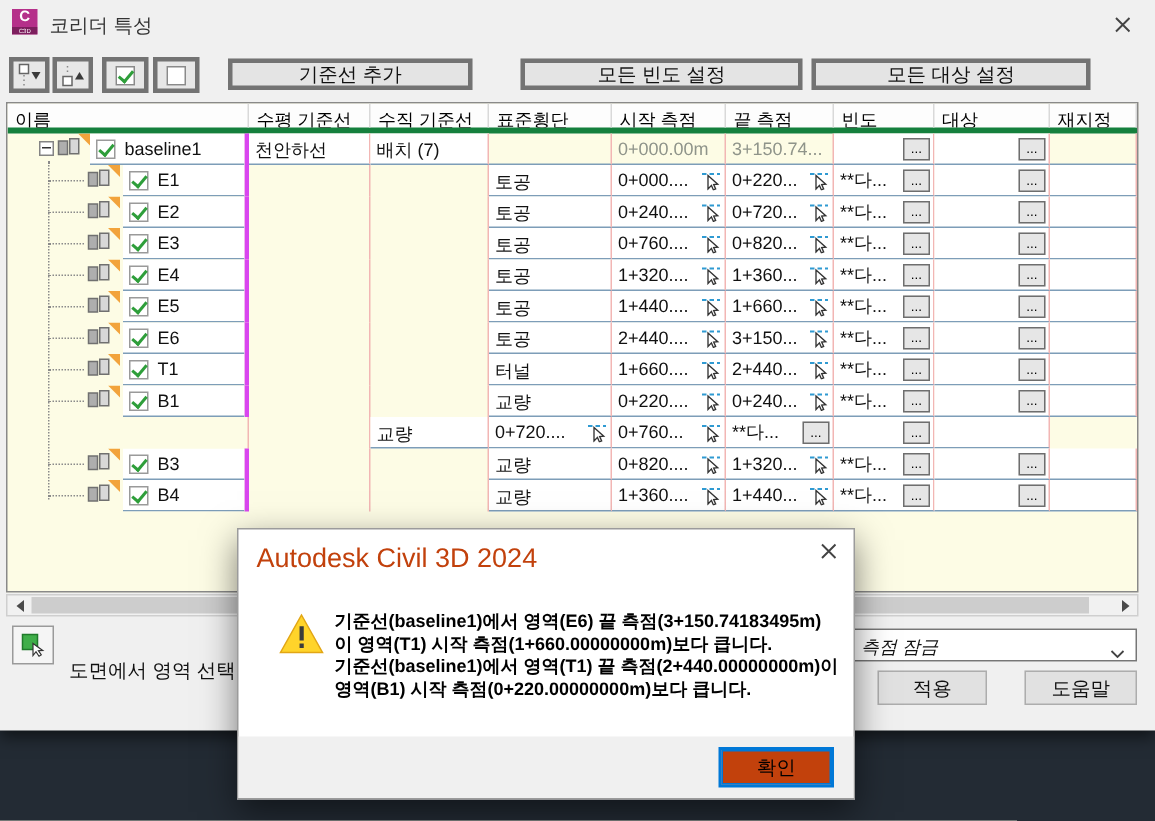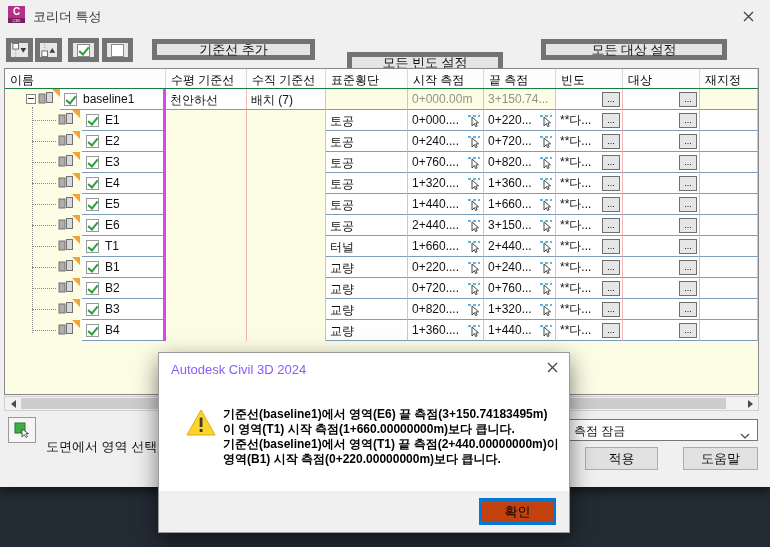--- a/index.html
+++ b/index.html
@@ -11,37 +11,37 @@
   .dlg { position:absolute; left:0; top:0; width:770px; height:487px; background:#f0f0f0;
          box-shadow:0 4px 10px rgba(0,0,0,.55); font-size:12px; color:#111; }
   .titlebar { position:absolute; left:0; top:0; right:0; height:30px; }
   .appicon { position:absolute; left:8px; top:6px; width:17px; height:17px; background:#b5308a; overflow:hidden; }
   .appicon .big { position:absolute; left:0; right:0; top:0px; text-align:center; color:#fff; font-weight:bold; font-size:10px; line-height:12px; }
   .appicon .sub { position:absolute; left:0; right:0; bottom:0; height:5px; background:#7d1f5e; color:#fff; font-size:4px; line-height:5px; text-align:center; }
   .dlg-title { position:absolute; left:33px; top:8px; font-size:13px; color:#333; }
   .x-btn { position:absolute; right:10px; top:7px; width:24px; height:18px; display:flex; align-items:center; justify-content:center; }
 
   
-  .tbtn { position:absolute; background:#e7e7e7; border:5px solid #737373; display:flex; align-items:center; justify-content:center; }
+  .tbtn { position:absolute; background:#e7e7e7; border:3px solid #737373; display:flex; align-items:center; justify-content:center; }
   .tbtn.sm1 { left:6px;  top:38px; width:27px; height:24px; }
   .tbtn.sm2 { left:35px; top:38px; width:27px; height:24px; }
   .tbtn.sm3 { left:68px; top:38px; width:31px; height:24px; }
   .tbtn.sm4 { left:102px;top:38px; width:31px; height:24px; }
   .tbtn.big { font-size:13px; background:#e4e4e4; }
   .tbtn.b1 { left:152px; top:39px; width:163px; height:21px; }
-  .tbtn.b2 { left:347px; top:52px; width:156px; height:21px; }
+  .tbtn.b2 { left:347px; top:39px; width:188px; height:21px; }
   .tbtn.b3 { left:541px; top:39px; width:186px; height:21px; }
   .mini-cb { width:13px; height:13px; background:#fff; border:1px solid #8a8a8a; position:relative; }
   .mini-cb.on::after { content:""; position:absolute; left:3px; top:0px; width:4px; height:8px;
         border-right:2px solid #2e9e3a; border-bottom:2px solid #2e9e3a; transform:rotate(40deg); }
 
   
   .table { position:absolute; left:4px; top:68px; width:755px; height:327px; border:1px solid #898989; background:#fdfce5; overflow:hidden; }
   .thead, .row { display:grid; grid-template-columns:161px 81px 79px 82px 76px 72px 67px 77px 58px; }
-  .thead { height:20px; background:#fdfdfd; border-bottom:1px solid #15803d; }
+  .thead { height:20px; background:#fdfdfd; border-bottom:4px solid #15803d; }
   .th { border-right:1px solid #d9d9d9; padding:3px 5px; font-size:12px; white-space:nowrap; overflow:hidden; color:#000; }
   .tbody { position:relative; height:305px; }
   .row { height:21px; }
   .c { position:relative; border-right:1px solid #f2b6b4; overflow:hidden; white-space:nowrap; font-size:12px; padding:3px 4px; }
   .c.w { background:#fff; border-bottom:1px solid #7d9db8; }
   .c.yb { border-bottom:1px solid #7d9db8; }
   .dim { color:#8f948a; }
   .c.name { padding:0; border-right:3px solid #d946ef; }
   .nameval { position:absolute; top:0; bottom:0; right:0; background:#fff; border-bottom:1px solid #7d9db8;
              display:flex; align-items:center; gap:6px; padding-left:4px; }
@@ -69,31 +69,31 @@
   .harrow.l { left:1px; } .harrow.r { right:1px; }
   .tri-l { width:0;height:0;border-top:4px solid transparent;border-bottom:4px solid transparent;border-right:5px solid #4a4a4a; }
   .tri-r { width:0;height:0;border-top:4px solid transparent;border-bottom:4px solid transparent;border-left:5px solid #4a4a4a; }
   .hthumb { position:absolute; left:16px; top:1px; height:11px; width:705px; background:#cdcdcd; }
 
   
   .selbtn { position:absolute; left:8px; top:417px; width:28px; height:26px; background:#f5f5f5; border:1px solid #9a9a9a;
             display:flex; align-items:center; justify-content:center; }
   .sel-label { position:absolute; left:46px; top:423px; font-size:13px; color:#111;margin-top:15px; }
   .combo { position:absolute; left:567px; top:419px; width:191px; height:22px; background:#fff; border:1px solid #767676;
-           font-size:12px; padding:3px 22px 3px 6px; overflow:hidden; white-space:nowrap; }
+           font-size:12px; padding:3px 22px 3px 6px; overflow:hidden; white-space:nowrap;font-style:italic; }
   .combo .chev { position:absolute; right:7px; top:8px; }
   .pbtn { position:absolute; background:#e1e1e1; border:1px solid #adadad; font-size:13px;
           display:flex; align-items:center; justify-content:center; }
   .pbtn.apply { left:585px; top:447px; width:73px; height:23px; }
   .pbtn.help  { left:683px; top:447px; width:75px; height:23px; }
 
   
   .modal { position:absolute; left:158px; top:352px; width:412px; height:181px; background:#fff;
            border:1px solid #9b9b9b; box-shadow:0 8px 22px rgba(0,0,0,.5); font-size:12px; }
-  .m-title { position:absolute; left:12px; top:9px; font-size:13px; color:#8b5cf6; }
+  .m-title { position:absolute; left:12px; top:9px; font-size:18px; color:#c2410c; }
   .m-x { position:absolute; right:0; top:0; width:34px; height:28px; display:flex; align-items:center; justify-content:center; }
   .warn { position:absolute; left:27px; top:56px; }
   .m-msg { position:absolute; left:64px; top:54px; width:336px; line-height:15px; color:#000; word-break:break-all;font-weight:bold; }
   .m-footer { position:absolute; left:0; right:0; bottom:0; height:41px; background:#f0f0f0; }
   .okbtn { position:absolute; left:322px; top:9px; width:73px; height:23px; background:#c2410c;
            border:1px solid #0078d7; outline:2px solid #0078d7; outline-offset:0; font-size:13px;
            display:flex; align-items:center; justify-content:center; }
 </style>
 </head>
 <body>
@@ -484,32 +484,20 @@
   <div class="c w frq">
               <span class="txt">**다...</span>
               <button class="dots">...</button>
             </div>
   <div class="c w endr">
               <button class="dots">...</button>
             </div>
   <div class="c w"></div>
 </div>
           <div class="row">
-  <div class="c name">
-    <span class="stub"></span>
-    <span class="icon-wrap rg">
-  <svg width="16" height="14" viewBox="0 0 16 14">
-    <rect x="1" y="3" width="6" height="9" fill="#aeaeae" stroke="#707070"></rect>
-    <rect x="8.5" y="1.5" width="6" height="10" fill="#d8d8d8" stroke="#707070"></rect>
-  </svg><span class="mark"></span></span>
-    <div class="nameval rg">
-      <span class="cb"></span>
-      <span>B2</span>
-    </div>
-  </div>
   <div class="c"></div>
   <div class="c"></div>
   <div class="c w">교량</div>
   <div class="c w stc">
               <span class="txt">0+720....</span>
               <svg width="14" height="13" viewBox="0 0 14 13">
   <path d="M1 2 H4 M6 2 H9 M11 2 H13" stroke="#2f9ad2" stroke-width="1.4"></path>
   <path d="M5 3 L5 12 L7.3 9.6 L8.6 12.6 L10.1 11.9 L8.8 9 L11.5 8.8 Z" fill="#fff" stroke="#333" stroke-width="0.9"></path>
 </svg>
             </div>

